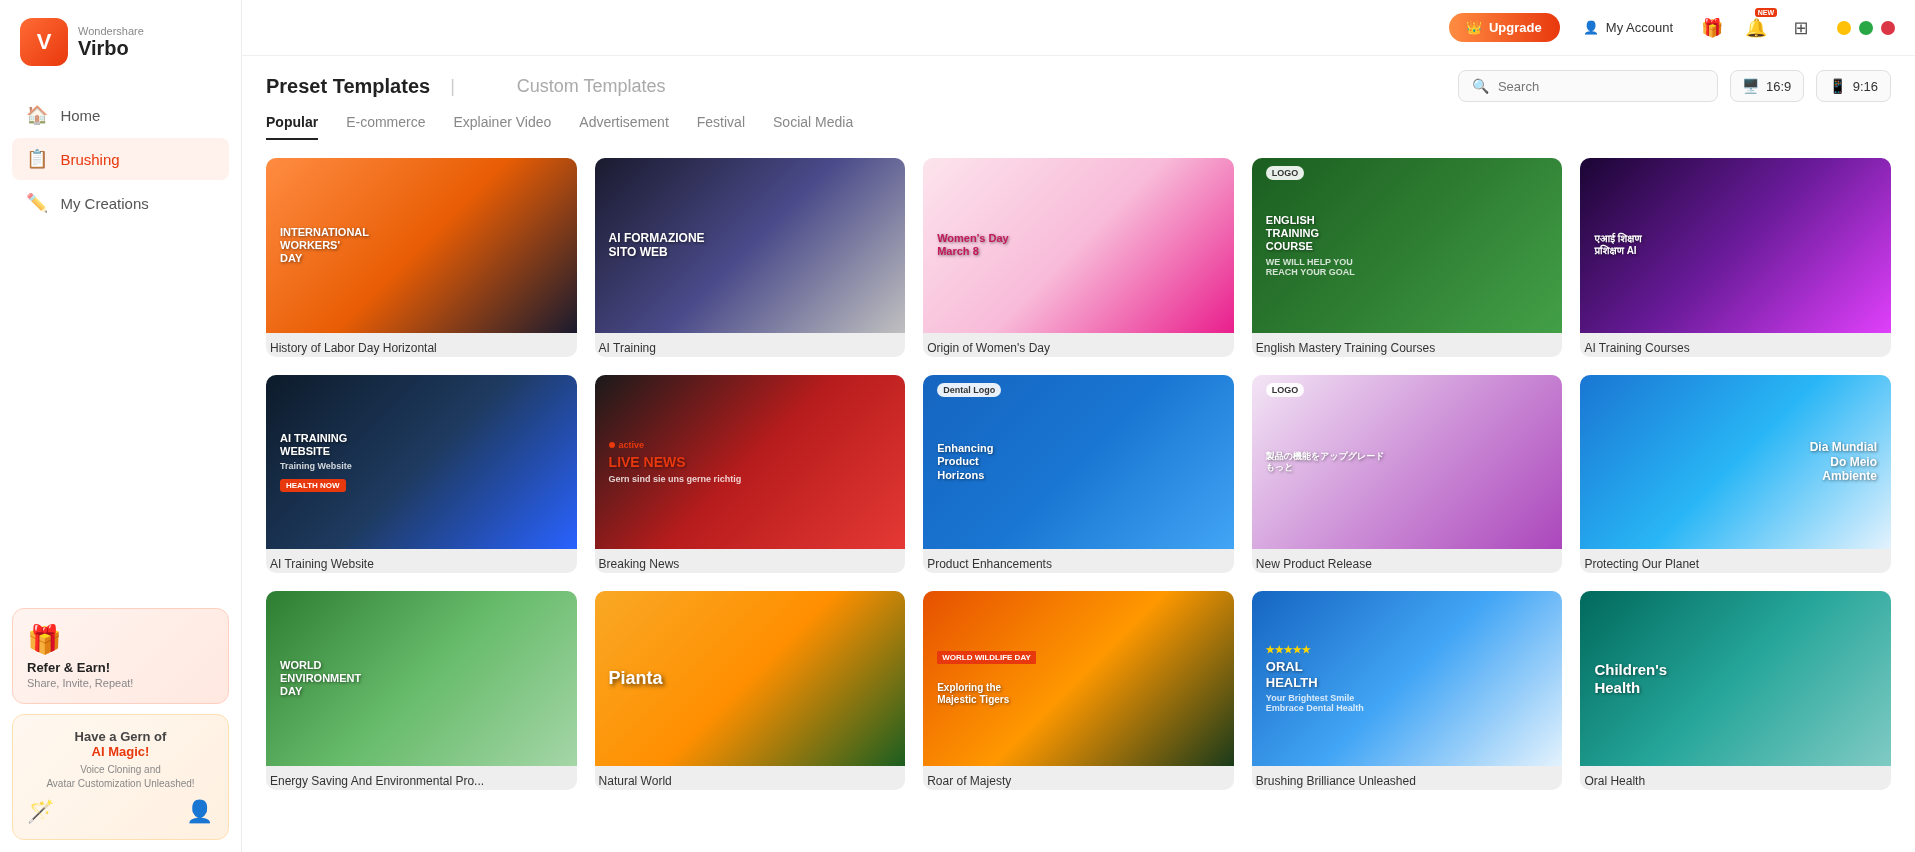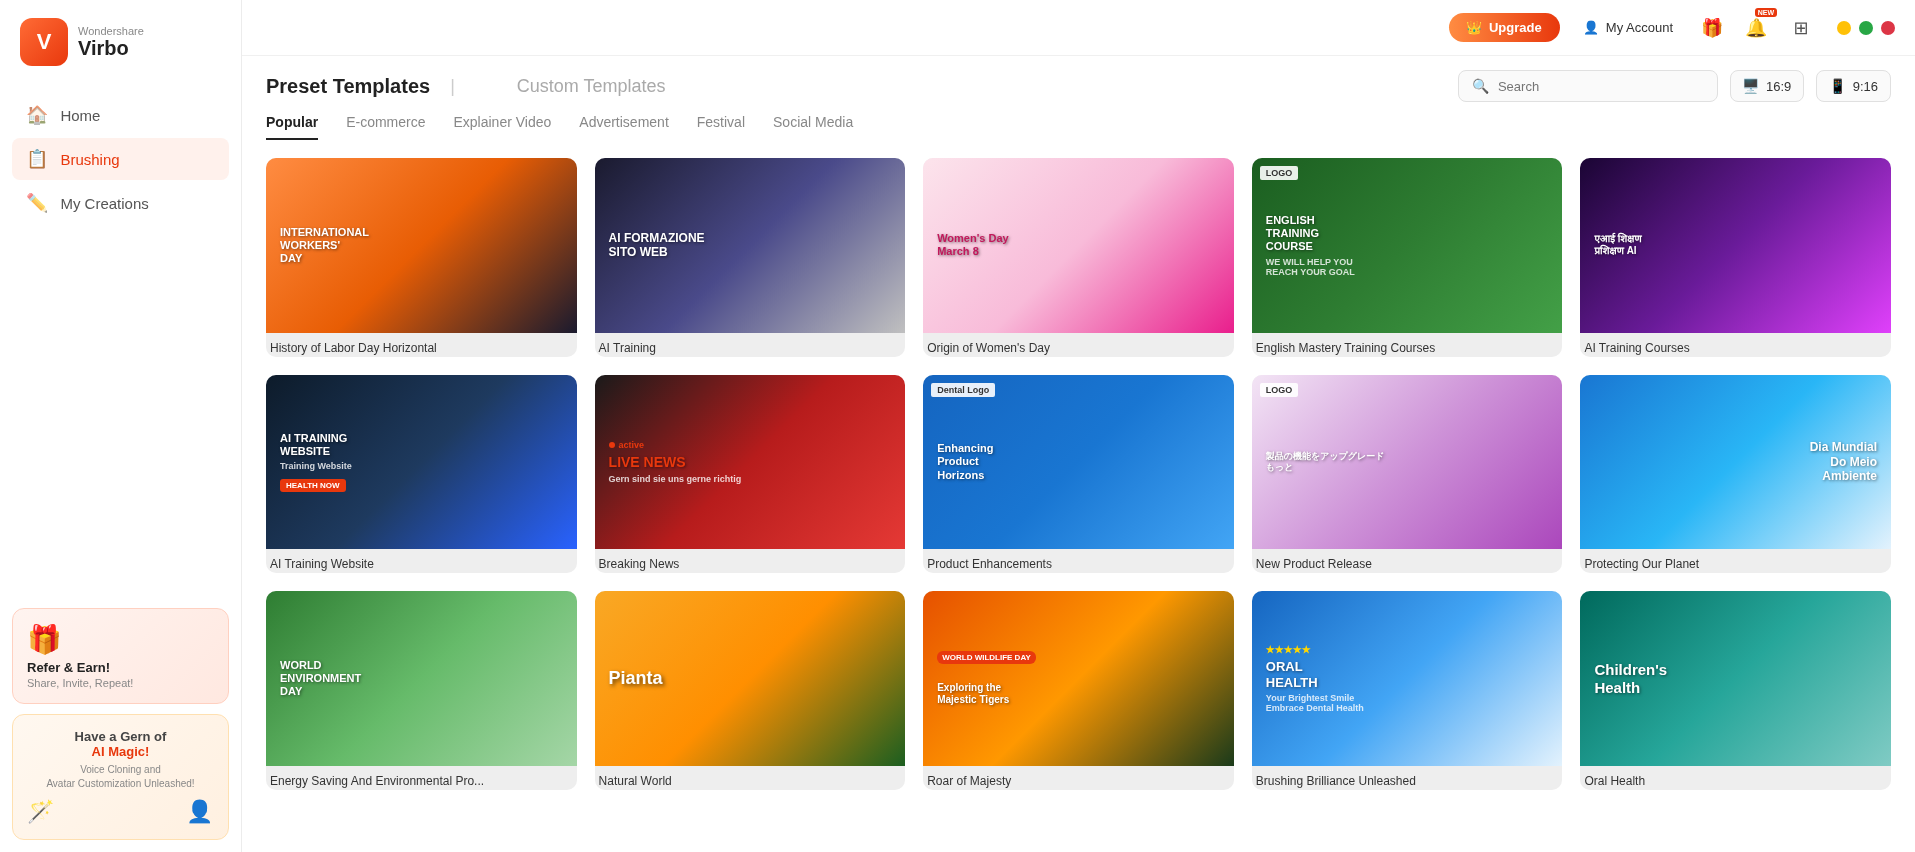--- a/index.html
+++ b/index.html
@@ -254,24 +254,24 @@
     .card-new-product { background: linear-gradient(135deg, #f3e5f5, #ce93d8, #ab47bc); }
     .card-planet { background: linear-gradient(135deg, #1976d2, #29b6f6, #e3f2fd); }
     .card-environment { background: linear-gradient(135deg, #2e7d32, #66bb6a, #a5d6a7); }
     .card-natural { background: linear-gradient(135deg, #f9a825, #ff8f00, #1b5e20); }
     .card-roar { background: linear-gradient(135deg, #e65100, #ff9800, #1a3a1a); }
     .card-oral { background: linear-gradient(135deg, #1565c0, #42a5f5, #e3f2fd); }
     .card-children { background: linear-gradient(135deg, #00695c, #26a69a, #80cbc4); }
 
     
     .card-text-block { position: absolute; inset: 0; display: flex; flex-direction: column; justify-content: center; align-items: flex-start; padding: 14px; }
-    .card-badge { background: #e8380d; color: white; font-size: 8px; font-weight: 800; padding: 2px 5px; border-radius: 6px; margin-bottom: 18px; text-transform: uppercase; }
+    .card-badge { background: #e8380d; color: white; font-size: 8px; font-weight: 800; padding: 2px 5px; border-radius: 1px; margin-bottom: 18px; text-transform: uppercase; }
     .card-heading { font-size: 13px; font-weight: 800; color: white; text-shadow: 1px 1px 3px rgba(0,0,0,0.5); line-height: 1.2; }
     .card-sub { font-size: 9px; color: rgba(255,255,255,0.8); margin-top: 3px; }
-    .logo-top-left { position: absolute; top: 8px; left: 8px; background: rgba(255,255,255,0.9); padding: 2px 6px; border-radius: 2px; font-size: 9px; font-weight: 700; color: #333; }
+    .logo-top-left { position: absolute; top: 8px; left: 14px; background: rgba(255,255,255,0.9); padding: 2px 6px; border-radius: 7px; font-size: 9px; font-weight: 700; color: #333; }
   </style>
 </head>
 <body>
 
 <div class="sidebar">
   <div class="sidebar-logo">
     <div class="logo-icon">V</div>
     <div class="logo-text">
       <span class="logo-top">Wondershare</span>
       <span class="logo-bottom">Virbo</span>

